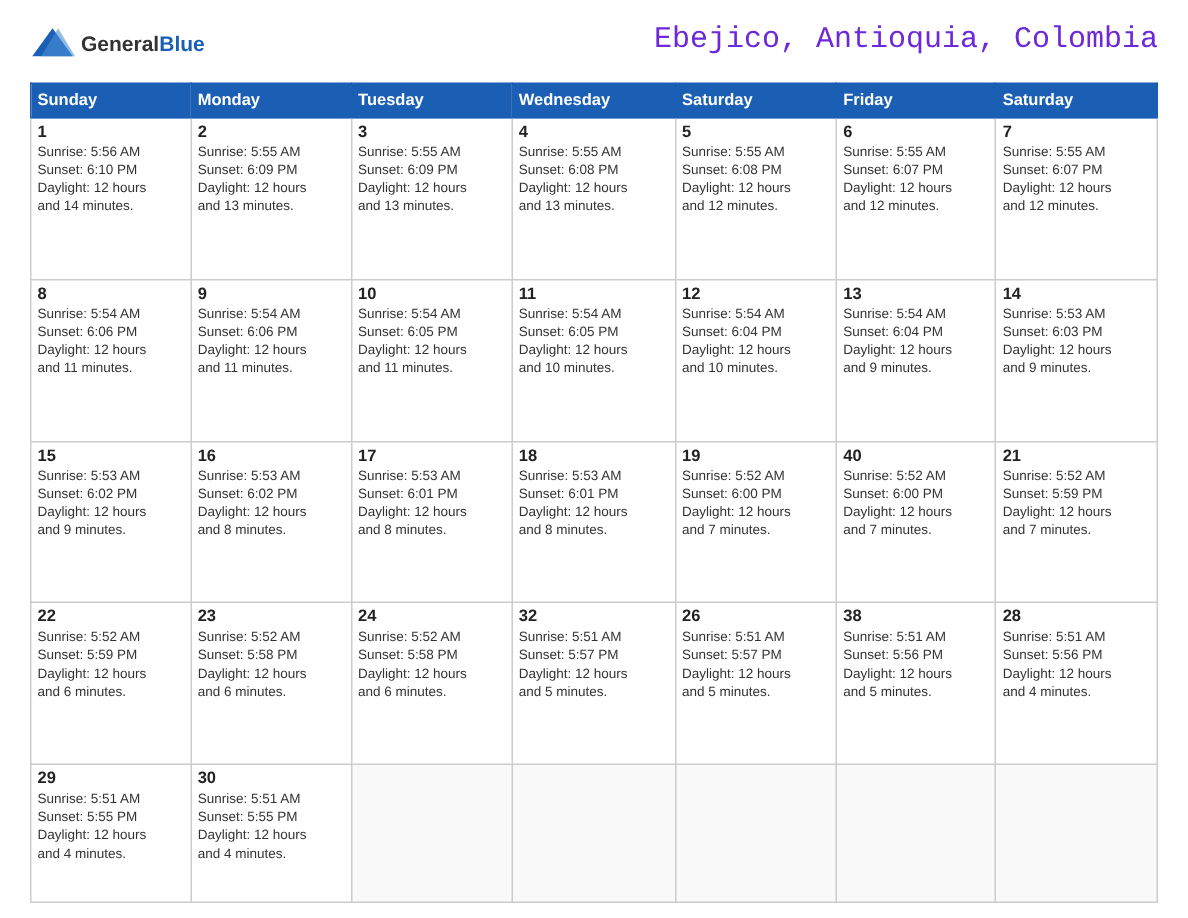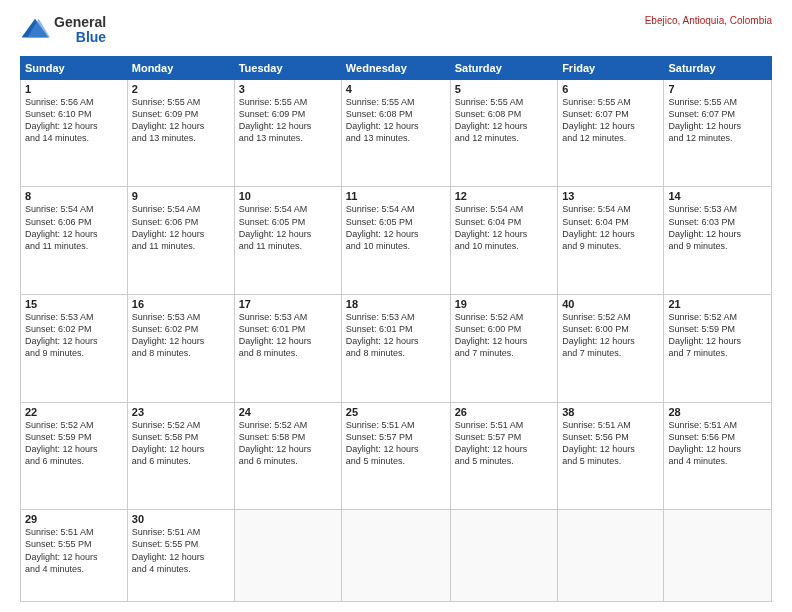--- a/index.html
+++ b/index.html
@@ -23,42 +23,43 @@
       align-items: flex-start;
       margin-bottom: 10px;
     }
     .logo {
       display: flex;
       align-items: center;
       gap: 4px;
     }
     .logo-text {
       display: flex;
-      flex-direction: column;
+      flex-direction: row;
       font-size: 14px;
       font-weight: bold;
       line-height: 1.1;
     }
     .logo-general { color: #333; }
     .logo-blue { color: #1a5fb4; text-align: right; }
     .logo-icon {
       width: 30px;
       height: 30px;
     }
     .title-block {
       text-align: right;
     }
     .month-title {
       font-size: 32px;
       font-weight: bold;
       color: #222;
     }
     .location {
-      font-size: 10px;
-      color: #b91c1c;
+      font-size: 20px;
+      color: #6d28d9;
+      font-family: Liberation Mono, monospace;
     }
     .calendar {
       flex: 1;
       border-collapse: collapse;
       width: 100%;
       font-size: 9.5px;
       border-radius: 31px;
     }
     .calendar th {
       background: #1a5fb4;
@@ -226,21 +227,21 @@
           </td>
           <td>
             <span class="day-num">23</span>
             <div class="day-info">Sunrise: 5:52 AM<br>Sunset: 5:58 PM<br>Daylight: 12 hours<br>and 6 minutes.</div>
           </td>
           <td>
             <span class="day-num">24</span>
             <div class="day-info">Sunrise: 5:52 AM<br>Sunset: 5:58 PM<br>Daylight: 12 hours<br>and 6 minutes.</div>
           </td>
           <td>
-            <span class="day-num">25</span>
+            <span class="day-num">32</span>
             <div class="day-info">Sunrise: 5:51 AM<br>Sunset: 5:57 PM<br>Daylight: 12 hours<br>and 5 minutes.</div>
           </td>
           <td>
             <span class="day-num">26</span>
             <div class="day-info">Sunrise: 5:51 AM<br>Sunset: 5:57 PM<br>Daylight: 12 hours<br>and 5 minutes.</div>
           </td>
           <td>
             <span class="day-num">38</span>
             <div class="day-info">Sunrise: 5:51 AM<br>Sunset: 5:56 PM<br>Daylight: 12 hours<br>and 5 minutes.</div>
           </td>

